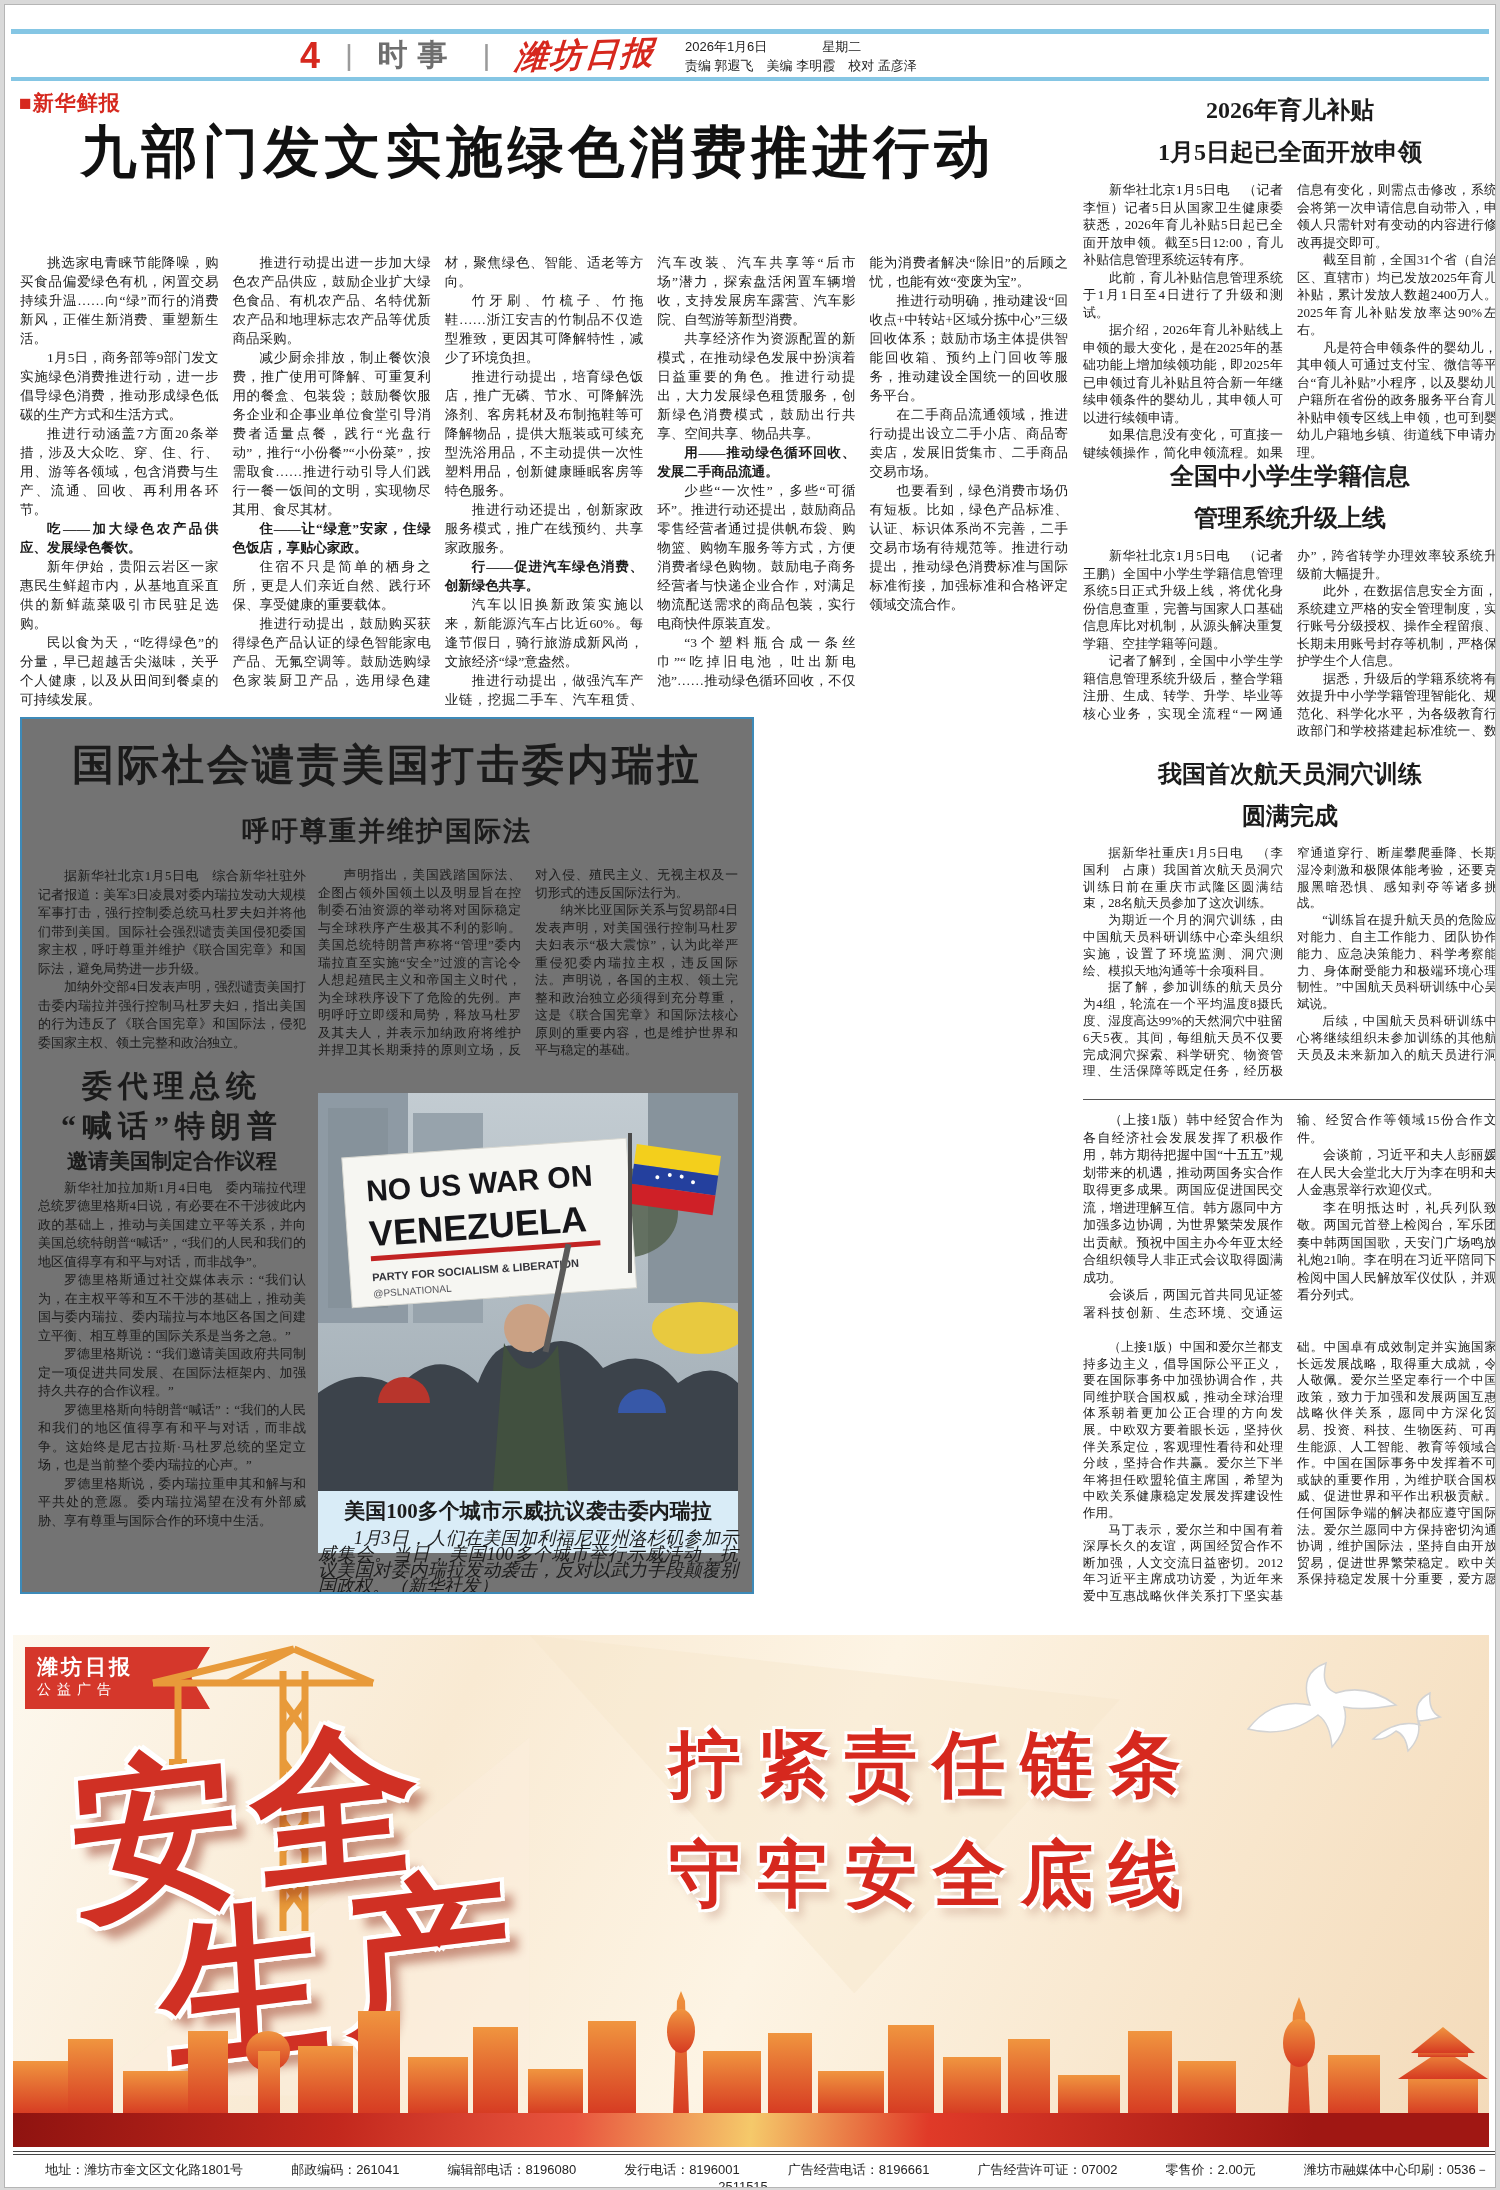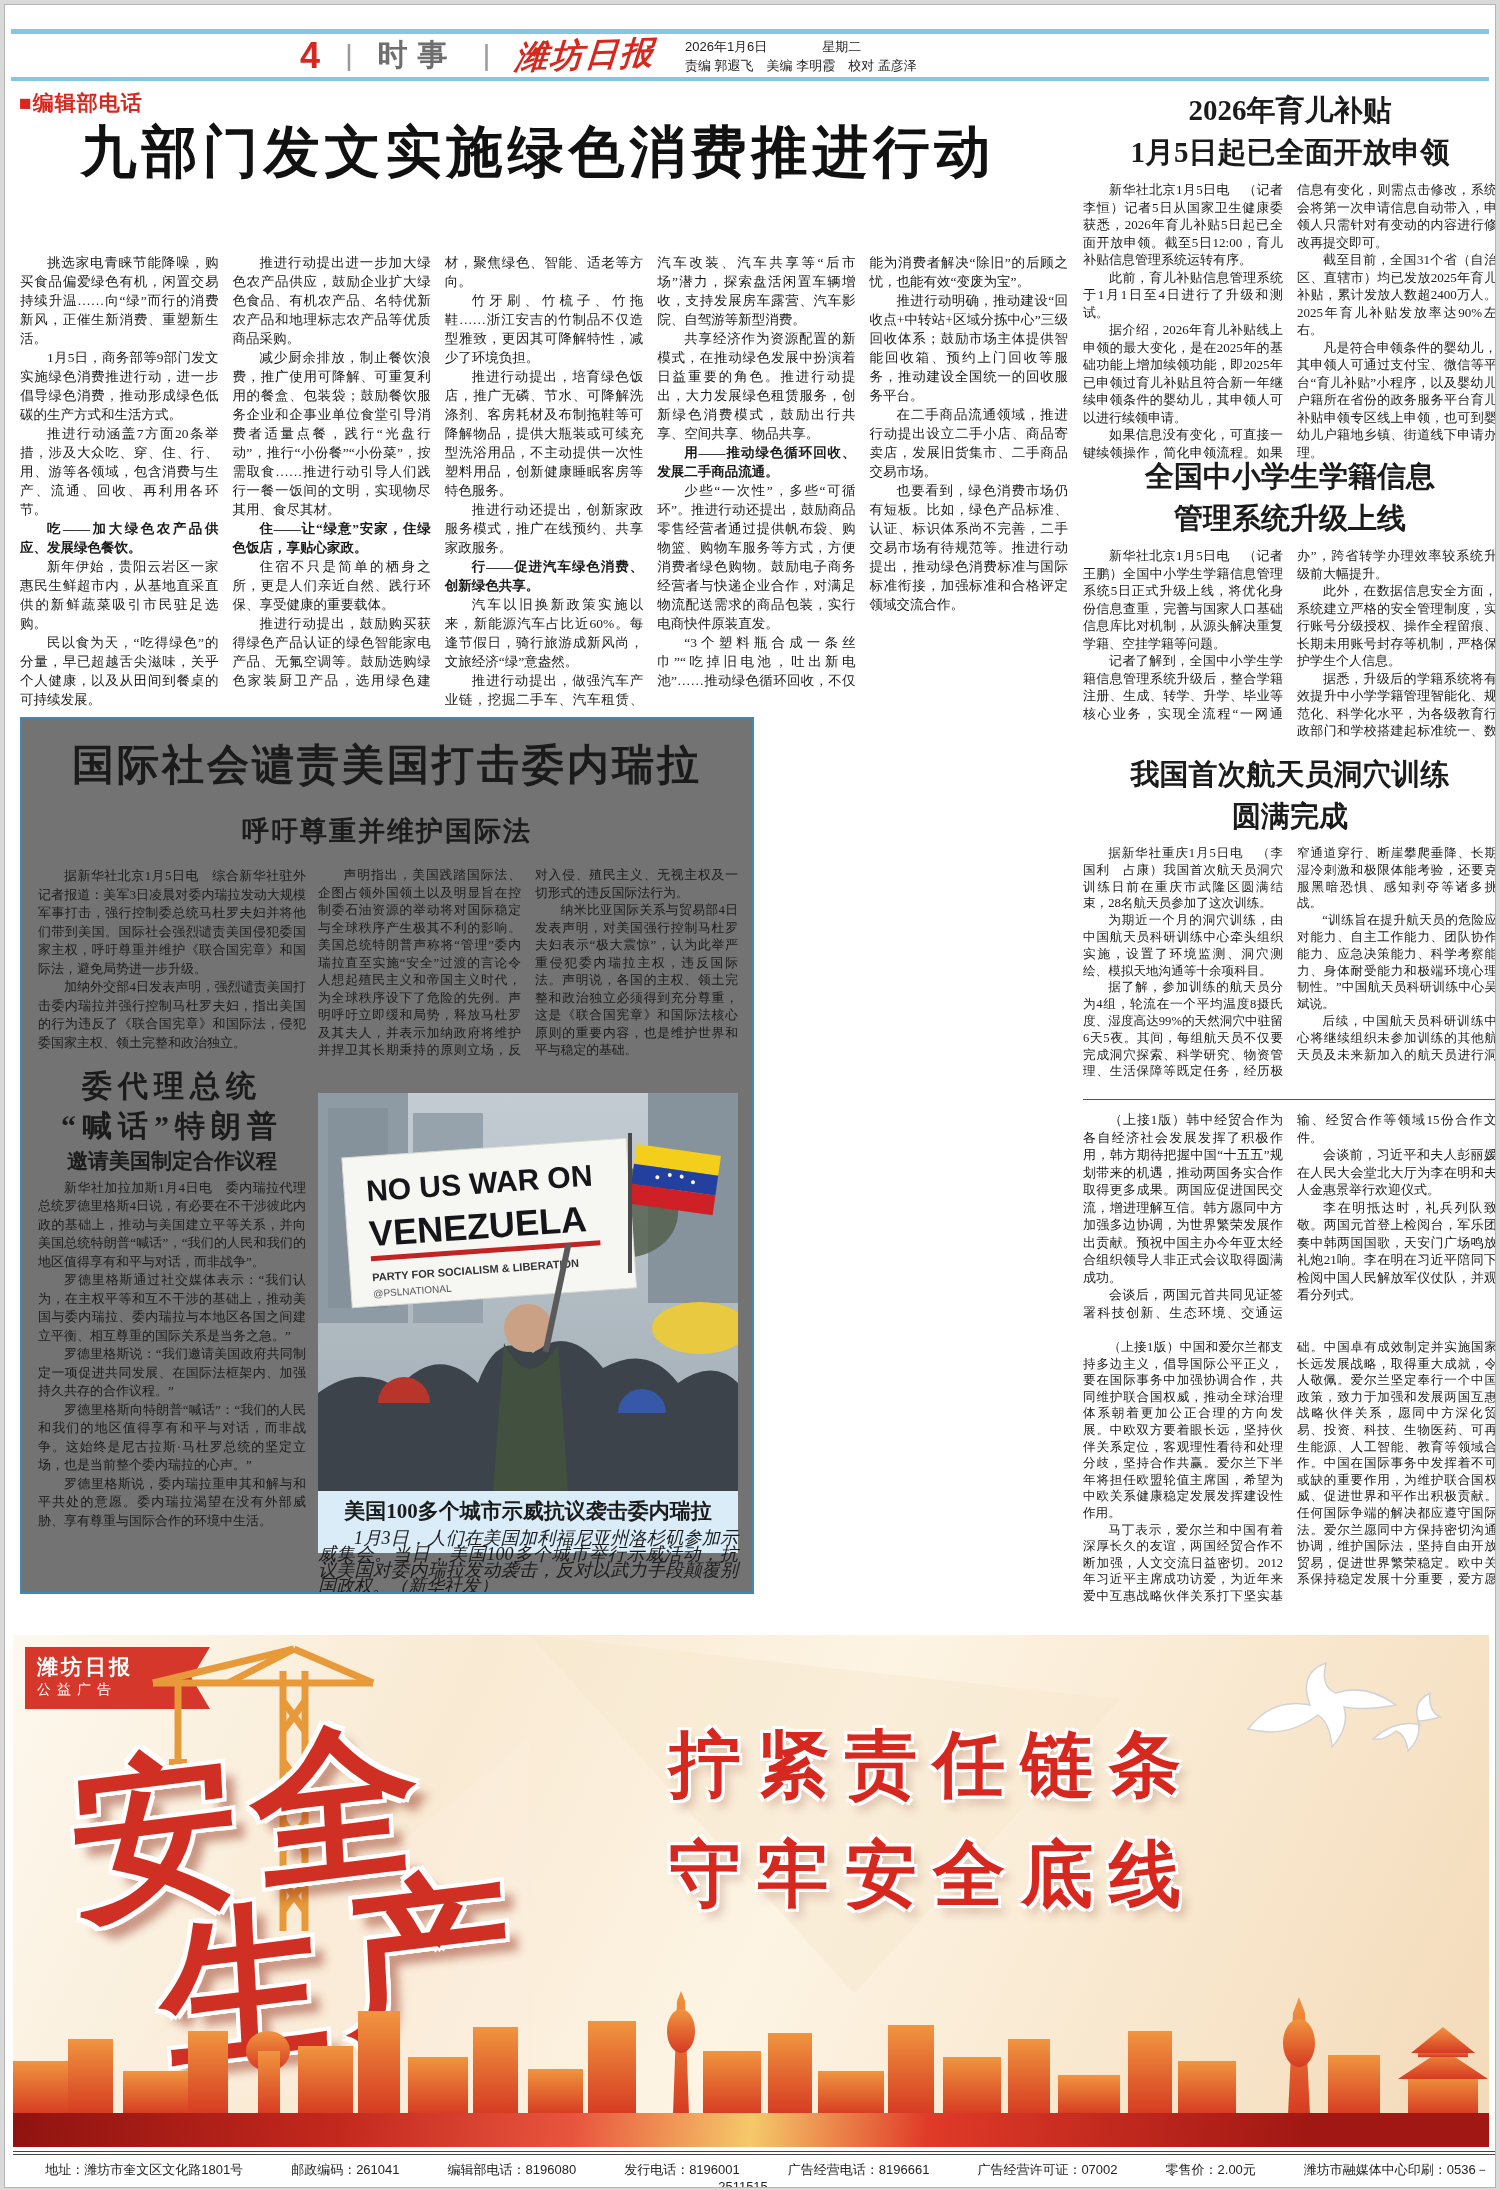--- a/index.html
+++ b/index.html
@@ -51,21 +51,21 @@
          background:#aab6bd;}
   .caption{position:absolute;left:296px;top:772px;width:420px;height:62px;background:#d9ecf7;
            padding:4px 0;box-sizing:border-box;}
   .caption-title{text-align:center;font-weight:bold;font-size:21px;margin:2px 0 5px 0;}
   .caption-text{font-size:18px;line-height:16px;font-style:italic;text-indent:2em;margin:0;
                 text-align:justify;}
   .caption-credit{font-style:italic;white-space:nowrap;}
 
   
   .r-art{position:absolute;left:1078px;width:414px;}
-  .r-h{width:100%;text-align:center;font-weight:bold;font-size:29px;line-height:42px;}
+  .r-h{width:100%;text-align:center;font-weight:bold;font-size:24px;line-height:42px;}
   .r-body{column-count:2;column-gap:14px;font-size:13px;line-height:17.5px;overflow:hidden;}
   .r-sep{position:absolute;left:1078px;top:1094px;width:414px;border-top:1.5px solid #555;}
 
   
   .ad{position:absolute;left:8px;top:1630px;width:1476px;height:512px;overflow:hidden;
       background:linear-gradient(115deg,#fdf8ee 0%,#f9ead3 28%,#fdf4e4 52%,#f8e6cc 78%,#f3dab9 100%);}
   .facet1{position:absolute;left:35%;top:0;width:40%;height:70%;background:#f7e7cb;opacity:.45;
           clip-path:polygon(0 0,100% 18%,55% 100%);}
   .facet2{position:absolute;left:5%;top:20%;width:30%;height:70%;background:#fbeedd;opacity:.5;
           clip-path:polygon(0 100%,100% 0,100% 100%);}
@@ -108,21 +108,21 @@
     <span class="masthead">潍坊日报</span>
     <span class="dateblock">
       <span class="d1">
         <span>2026年1月6日</span><span>星期二</span>
       </span><br>
       <span>责编 郭遐飞　美编 李明霞　校对 孟彦泽</span>
     </span>
   </div>
 
   <div class="kicker">
-    <span>■</span><span>编辑部电话</span>
+    <span>■</span><span>新华鲜报</span>
   </div>
 
   <div class="lead-headline">九部门发文实施绿色消费推进行动</div>
 
   <div class="lead-body">
 
   <p class="para">挑选家电青睐节能降噪，购买食品偏爱绿色有机，闲置交易持续升温……向“绿”而行的消费新风，正催生新消费、重塑新生活。</p>
       <p class="para">1月5日，商务部等9部门发文实施绿色消费推进行动，进一步倡导绿色消费，推动形成绿色低碳的生产方式和生活方式。</p>
       <p class="para">推进行动涵盖7方面20条举措，涉及大众吃、穿、住、行、用、游等各领域，包含消费与生产、流通、回收、再利用各环节。</p>
       <p class="para lead-em">吃——加大绿色农产品供应、发展绿色餐饮。</p>

